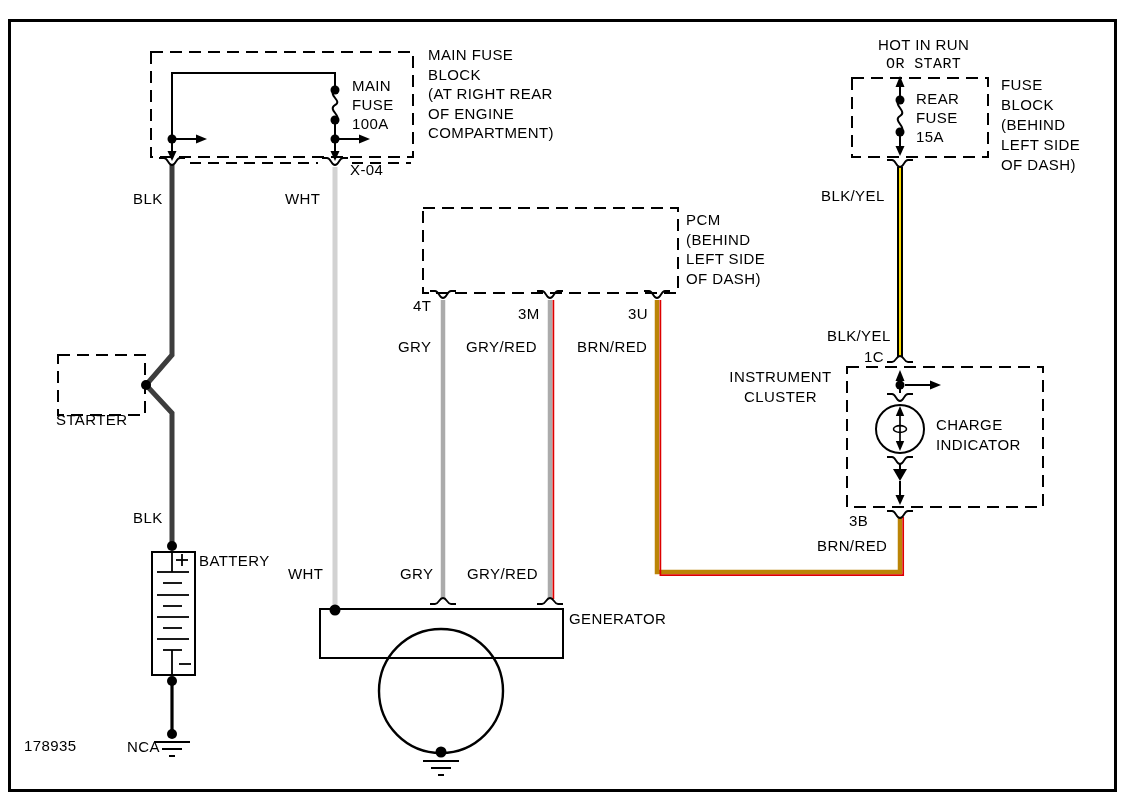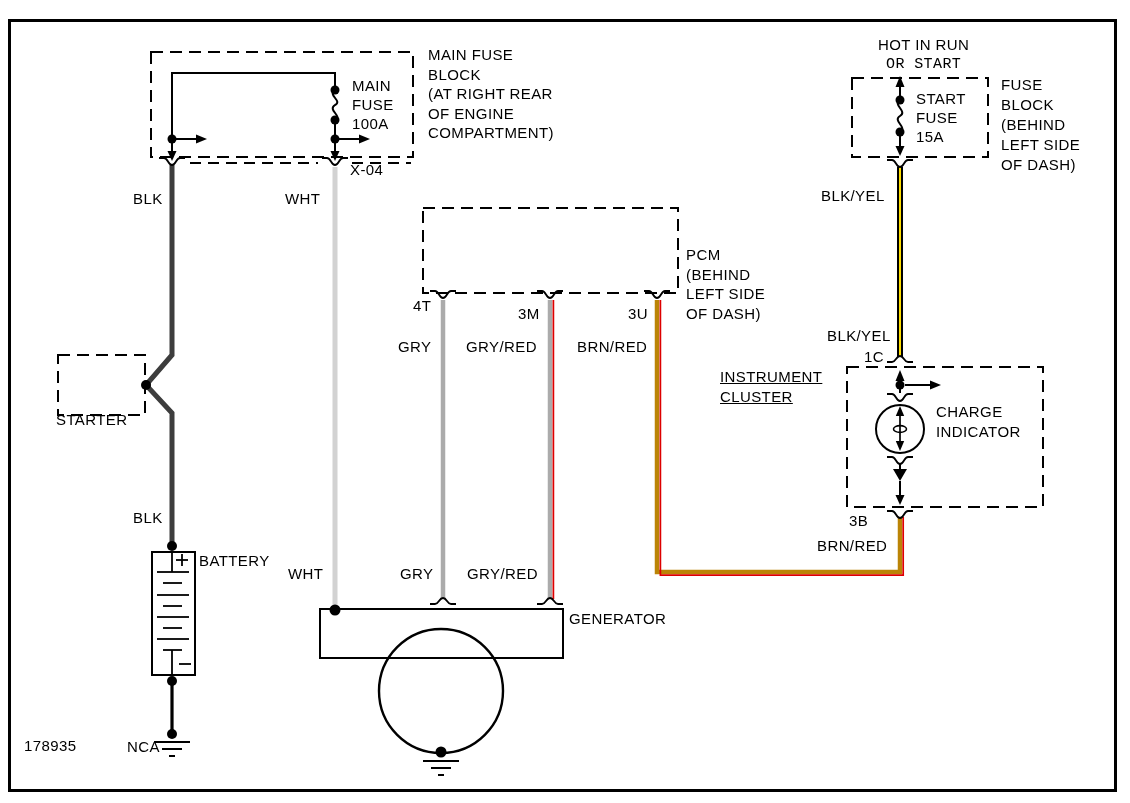--- a/index.html
+++ b/index.html
@@ -2,21 +2,21 @@
 <html><head>
 <meta charset="utf-8">
 <style>
   html,body{margin:0;padding:0;background:#fff;}
   #stage{position:relative;width:1130px;height:803px;background:#ffffff;overflow:hidden;
          font-family:"Liberation Sans",sans-serif;color:#000;}
   #frame{position:absolute;left:8px;top:19px;width:1103px;height:767px;border:3px solid #000;}
   svg{position:absolute;left:0;top:0;}
   .lbl{position:absolute;font-size:15px;letter-spacing:0.4px;line-height:19.5px;white-space:nowrap;}
   .lines div{white-space:nowrap;}
-  .ra{text-align:left;text-decoration:underline;}
+  .ra{text-align:center;}
 </style>
 </head>
 <body>
 
 <div id="stage">
   <div id="frame"></div>
 
   <svg width="1130" height="803" viewBox="0 0 1130 803">
 
     <g>
@@ -165,53 +165,53 @@
   </div>
   <div class="lbl" style="left:350px;top:160px;">X-04</div>
   <div class="lbl" style="left:133px;top:189px;">BLK</div>
   <div class="lbl" style="left:285px;top:189px;">WHT</div>
 
   <div class="lbl lines" style="left:838px;top:35px;margin-left:40px;">
     <div>HOT IN RUN</div>
     <div style="padding-left:8px;font-family:Liberation Mono, monospace;">OR START</div>
   </div>
   <div class="lbl lines" style="left:916px;top:89px;line-height:19px;">
-    <div>START</div>
+    <div>REAR</div>
     <div>FUSE</div>
     <div>15A</div>
   </div>
   <div class="lbl lines" style="left:1001px;top:75px;line-height:20px;">
     <div>FUSE</div>
     <div>BLOCK</div>
     <div>(BEHIND</div>
     <div>LEFT SIDE</div>
     <div>OF DASH)</div>
   </div>
   <div class="lbl" style="left:821px;top:186px;">BLK/YEL</div>
 
-  <div class="lbl lines" style="left:686px;top:210px;margin-top:35px;">
+  <div class="lbl lines" style="left:686px;top:210px;">
     <div>PCM</div>
     <div>(BEHIND</div>
     <div>LEFT SIDE</div>
     <div>OF DASH)</div>
   </div>
   <div class="lbl" style="left:413px;top:296px;">4T</div>
   <div class="lbl" style="left:518px;top:304px;">3M</div>
   <div class="lbl" style="left:628px;top:304px;">3U</div>
   <div class="lbl" style="left:398px;top:337px;">GRY</div>
   <div class="lbl" style="left:466px;top:337px;">GRY/RED</div>
   <div class="lbl" style="left:577px;top:337px;">BRN/RED</div>
 
   <div class="lbl" style="left:827px;top:326px;">BLK/YEL</div>
   <div class="lbl" style="left:864px;top:347px;">1C</div>
   <div class="lbl lines ra" style="left:720px;top:367px;width:121px;">
     <div>INSTRUMENT</div>
     <div>CLUSTER</div>
   </div>
-  <div class="lbl lines" style="left:936px;top:402px;">
+  <div class="lbl lines" style="left:936px;top:415px;">
     <div>CHARGE</div>
     <div>INDICATOR</div>
   </div>
   <div class="lbl" style="left:849px;top:511px;">3B</div>
   <div class="lbl" style="left:817px;top:536px;">BRN/RED</div>
 
   <div class="lbl" style="left:56px;top:410px;">STARTER</div>
   <div class="lbl" style="left:133px;top:508px;">BLK</div>
   <div class="lbl" style="left:199px;top:551px;">BATTERY</div>
   <div class="lbl" style="left:288px;top:564px;">WHT</div>

